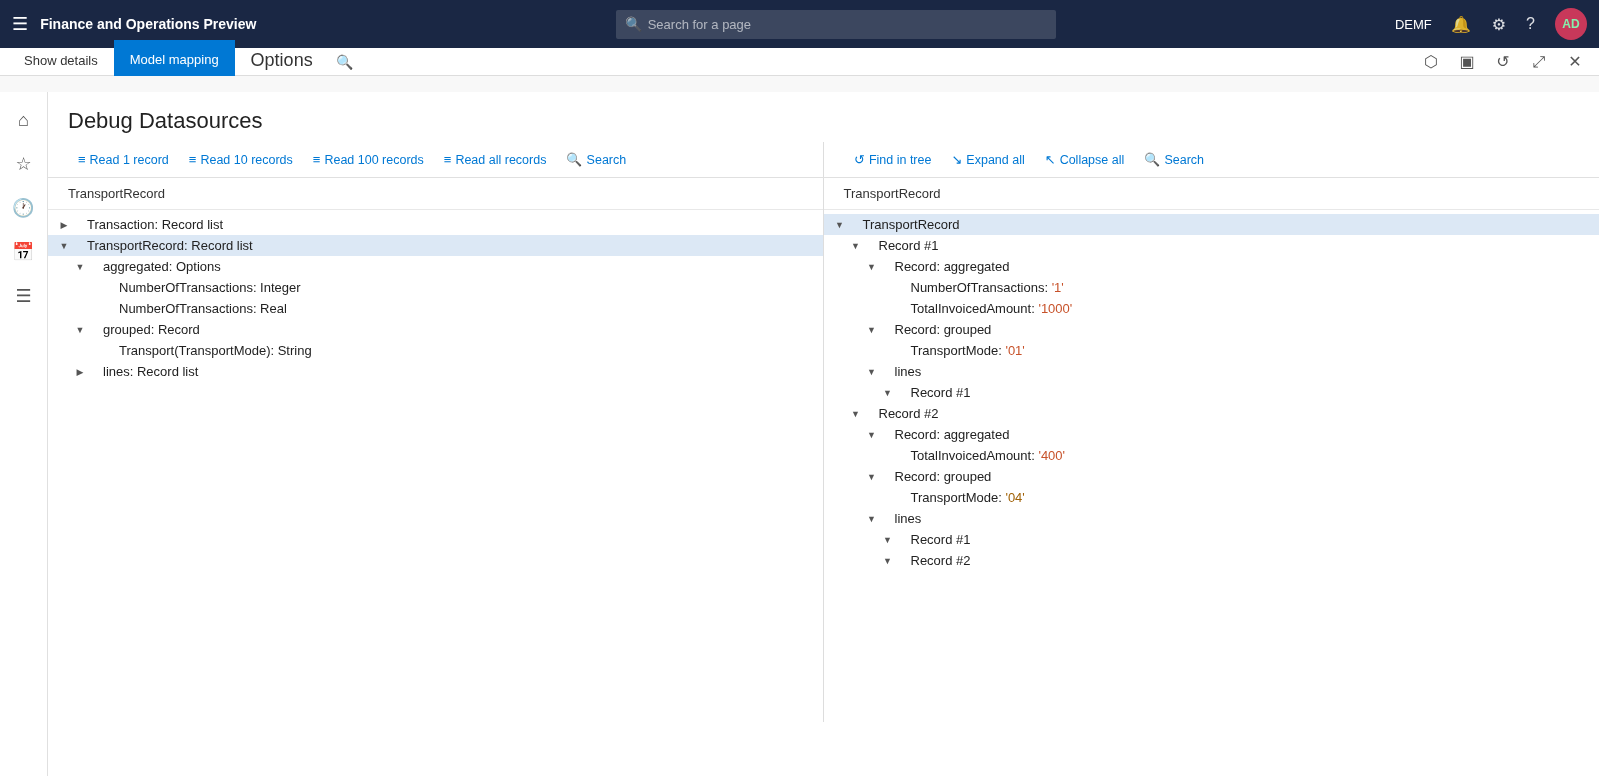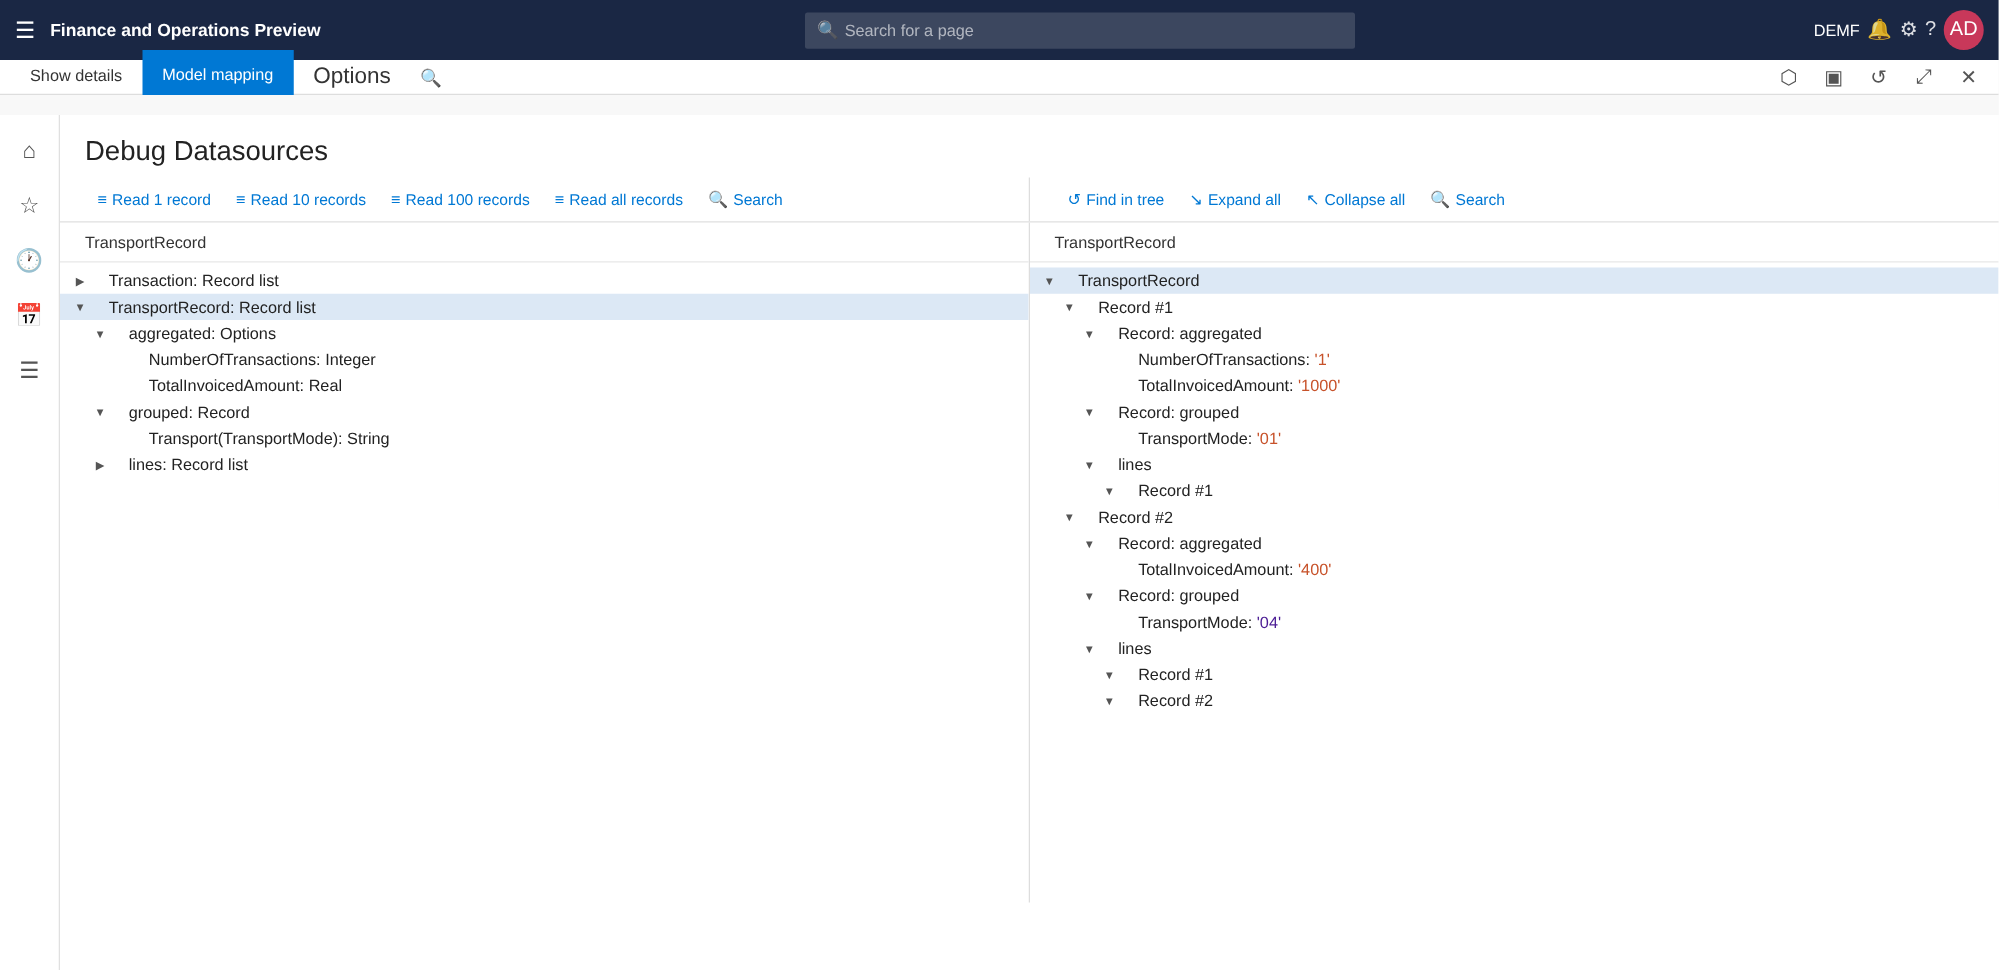--- a/index.html
+++ b/index.html
@@ -40,31 +40,31 @@
       border-radius: 2px;
       color: rgba(255,255,255,0.9);
       padding: 7px 12px 7px 32px;
       font-size: 13px;
       outline: none;
     }
     .search-bar-container input::placeholder { color: rgba(255,255,255,0.6); }
     .top-nav-right {
       display: flex;
       align-items: center;
-      gap: 6px;
+      gap: 20px;
       color: white;
     }
     .top-nav-right .env-label { font-size: 13px; }
     .top-nav-right .icon-btn { font-size: 16px; cursor: pointer; opacity: 0.85; }
     .avatar {
       width: 32px; height: 32px;
       background: #c8385a;
       border-radius: 50%;
       display: flex; align-items: center; justify-content: center;
-      font-size: 16px; font-weight: 400; color: #ffffff;
+      font-size: 12px; font-weight: 700; color: #86efac;
       cursor: pointer;
     }
 
     
     .toolbar2 {
       background: white;
       height: 28px;
       display: flex;
       align-items: center;
       border-bottom: 1px solid #ddd;
@@ -320,21 +320,21 @@
           <div class="tree-node" style="padding-left: 24px;">
             <span class="expander" style="font-size: 9px;">▼</span>
             <span class="node-text">aggregated: Options</span>
           </div>
           <div class="tree-node" style="padding-left: 40px;">
             <span class="expander" style="font-size: 9px;"></span>
             <span class="node-text">NumberOfTransactions: Integer</span>
           </div>
           <div class="tree-node" style="padding-left: 40px;">
             <span class="expander" style="font-size: 9px;"></span>
-            <span class="node-text">TotalInvoicedAmount: Real</span>
+            <span class="node-text">NumberOfTransactions: Real</span>
           </div>
           <div class="tree-node" style="padding-left: 24px;">
             <span class="expander" style="font-size: 9px;">▼</span>
             <span class="node-text">grouped: Record</span>
           </div>
           <div class="tree-node" style="padding-left: 40px;">
             <span class="expander" style="font-size: 9px;"></span>
             <span class="node-text">Transport(TransportMode): String</span>
           </div>
           <div class="tree-node" style="padding-left: 24px;">
@@ -394,21 +394,21 @@
           <div class="tree-node" style="padding-left: 56px;">
             <span class="expander" style="font-size: 9px;"></span>
             <span class="node-text">TotalInvoicedAmount:<span style="color:#c7522a"> '400'</span></span>
           </div>
           <div class="tree-node" style="padding-left: 40px;">
             <span class="expander" style="font-size: 9px;">▼</span>
             <span class="node-text">Record: grouped</span>
           </div>
           <div class="tree-node" style="padding-left: 56px;">
             <span class="expander" style="font-size: 9px;"></span>
-            <span class="node-text">TransportMode:<span style="color:#4c1d95"> '04'</span></span>
+            <span class="node-text">TransportMode:<span style="color:#a16207"> '04'</span></span>
           </div>
           <div class="tree-node" style="padding-left: 40px;">
             <span class="expander" style="font-size: 9px;">▼</span>
             <span class="node-text">lines</span>
           </div>
           <div class="tree-node" style="padding-left: 56px;">
             <span class="expander" style="font-size: 9px;">▼</span>
             <span class="node-text">Record #1</span>
           </div>
           <div class="tree-node" style="padding-left: 56px;">

